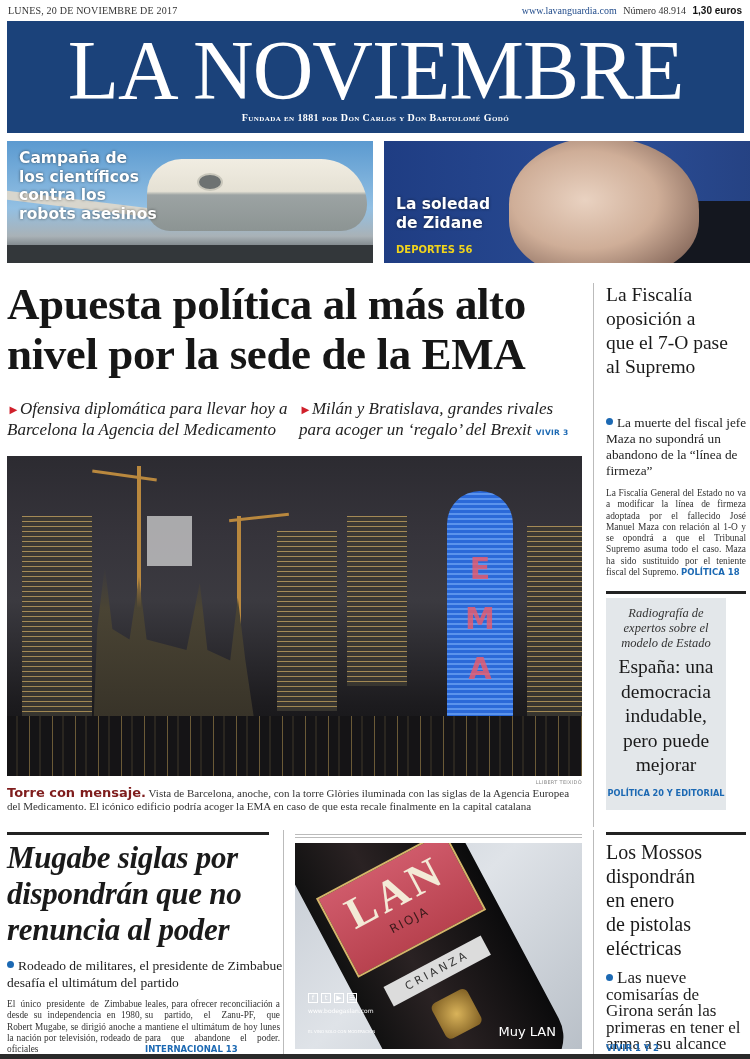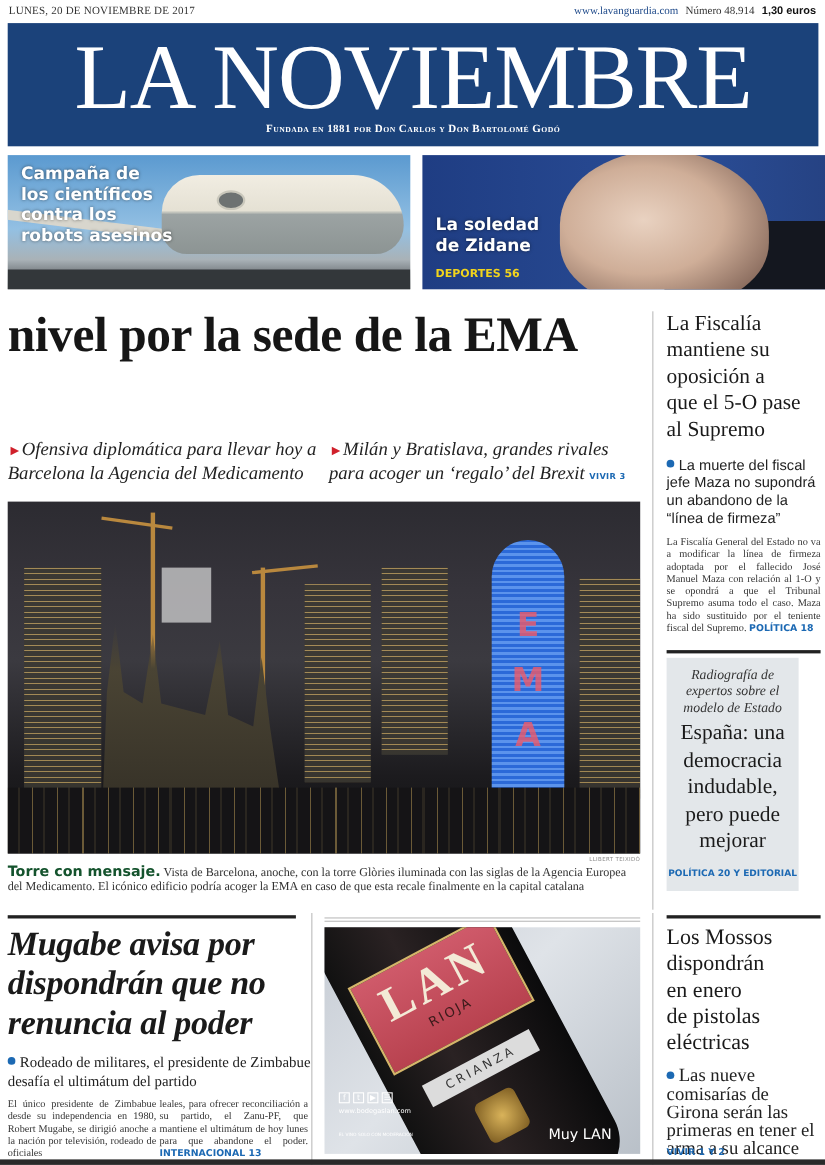--- a/index.html
+++ b/index.html
@@ -57,29 +57,29 @@
     font-size: 30px; text-align: center; opacity: 0.8; }
   .sagrada { position: absolute; left: 75px; top: 110px; width: 190px; height: 210px;
     background: linear-gradient(180deg, rgba(90,85,60,0) 0%, #4a4434 20%, #2e2a22 100%);
     clip-path: polygon(5% 100%, 8% 30%, 12% 0%, 16% 30%, 25% 35%, 30% 5%, 34% 35%, 55% 40%, 62% 8%, 66% 40%, 78% 45%, 82% 15%, 86% 45%, 95% 100%); }
   .crane { position: absolute; background: #b9883e; }
   .city-low { position: absolute; left: 0; bottom: 0; width: 100%; height: 60px;
     background: repeating-linear-gradient(90deg, #151416 0 9px, #2a2620 9px 11px, #151416 11px 22px, #6b5a37 22px 23px); }
   .credit { right: 168px; top: 779px; font-family: "DejaVu Sans", sans-serif; font-size: 5px; color: #888; letter-spacing: 0.3px; }
 
   .caption { left: 7px; top: 786px; width: 578px; font-family: "Liberation Serif", serif; font-size: 11px; line-height: 13px; color: #333; }
-  .caption .lead { font-family: "DejaVu Sans", sans-serif; font-weight: bold; font-size: 13px; color: #14532d; }
+  .caption .lead { font-family: "DejaVu Sans", sans-serif; font-weight: bold; font-size: 13px; color: #7f1d1d; }
 
   
   .vrule { left: 593px; top: 283px; width: 1px; height: 544px; background: #bbb; }
   .hrule-dark { height: 3px; background: #222; }
 
   
   .r1-head { left: 606px; top: 283px; width: 142px; font-family: "Liberation Serif", serif; font-size: 19.5px; line-height: 24px; color: #1a1a1a; }
-  .r1-sum { left: 606px; top: 415px; width: 142px; font-family: Liberation Sans, sans-serif; font-size: 13.3px; line-height: 16px; color: #222; }
+  .r1-sum { left: 606px; top: 415px; width: 142px; font-family: Liberation Serif, serif; font-size: 13.3px; line-height: 16px; color: #222; }
   .bullet { display: inline-block; width: 7px; height: 7px; border-radius: 50%; background: #1c69b3; margin-right: 4px; vertical-align: 2px; }
   .r1-body { left: 606px; top: 488px; width: 140px; font-family: "Liberation Serif", serif; font-size: 9.4px; line-height: 11.3px; color: #333; text-align: justify; }
   .sref { font-family: "DejaVu Sans", sans-serif; font-weight: bold; font-size: 8.5px; color: #1c69b3; }
 
   
   .greybox { left: 606px; top: 598px; width: 120px; height: 212px; background: #e3e7ea; text-align: center; }
   .greybox .kicker { position: absolute; left: 0; right: 0; top: 8px; font-family: "Liberation Serif", serif; font-style: italic; font-size: 12.5px; line-height: 15px; color: #333; }
   .greybox .head { position: absolute; left: 0; right: 0; top: 57px; font-family: "Liberation Serif", serif; font-size: 19.5px; line-height: 24.5px; color: #1a1a1a; }
   .greybox .ref2 { position: absolute; left: 0; right: 0; top: 190px; font-family: "DejaVu Sans", sans-serif; font-weight: bold; font-size: 8.2px; color: #1c69b3; }
 
@@ -149,20 +149,21 @@
     <div class="face"></div>
   </div>
   <div class="head" style="top:54px;">
     <div>La soledad</div>
     <div>de Zidane</div>
   </div>
   <div class="sec" style="top:103px;">DEPORTES 56</div>
 </div>
 
 <div class="abs mainhead">
+  <div>Apuesta política al más alto</div>
   <div>nivel por la sede de la EMA</div>
 </div>
 
 <div class="abs deck deck1">
   <span class="tri">►</span><span>Ofensiva diplomática para llevar hoy a Barcelona la Agencia del Medicamento</span>
 </div>
 <div class="abs deck deck2">
   <span class="tri">►</span><span>Milán y Bratislava, grandes rivales para acoger un ‘regalo’ del Brexit</span>
   <span class="ref">VIVIR 3</span>
 </div>
@@ -189,23 +190,22 @@
 
 <div class="abs caption">
   <span class="lead">Torre con mensaje.</span>
   <span>Vista de Barcelona, anoche, con la torre Glòries iluminada con las siglas de la Agencia Europea del Medicamento. El icónico edificio podría acoger la EMA en caso de que esta recale finalmente en la capital catalana</span>
 </div>
 
 <div class="abs vrule"></div>
 
 <div class="abs r1-head">
   <div>La Fiscalía</div>
-  <div>mantiene su</div>
   <div>oposición a</div>
-  <div>que el 5-O pase</div>
+  <div>que el 7-O pase</div>
   <div>al Supremo</div>
 </div>
 <div class="abs r1-sum">
   <span class="bullet"></span><span>La muerte del fiscal jefe Maza no supondrá un abandono de la “línea de firmeza”</span>
 </div>
 <div class="abs r1-body">
   <span>La Fiscalía General del Estado no va a modificar la línea de firmeza adoptada por el fallecido José Manuel Maza con relación al 1-O y se opondrá a que el Tribunal Supremo asuma todo el caso. Maza ha sido sustituido por el teniente fiscal del Supremo.</span>
   <span class="sref">POLÍTICA 18</span>
 </div>
 
@@ -227,21 +227,21 @@
 </div>
 
 <div class="abs hrule-dark" style="left:7px;top:832px;width:262px;"></div>
 <div class="abs thin-rule" style="left:283px;top:830px;width:1px;height:229px;"></div>
 <div class="abs thin-rule" style="left:295px;top:834px;width:287px;height:1px;"></div>
 <div class="abs thin-rule" style="left:295px;top:837px;width:287px;height:1px;"></div>
 <div class="abs thin-rule" style="left:593px;top:830px;width:1px;height:229px;"></div>
 <div class="abs hrule-dark" style="left:606px;top:832px;width:140px;"></div>
 
 <div class="abs mug-head">
-  <div>Mugabe avisa por</div>
+  <div>Mugabe siglas por</div>
   <div>dispondrán que no</div>
   <div>renuncia al poder</div>
 </div>
 <div class="abs mug-sum">
   <span class="bullet"></span><span>Rodeado de militares, el presidente de Zimbabue desafía el ultimátum del partido</span>
 </div>
 <div class="abs mug-body" style="left:7px;">El único presidente de Zimbabue desde su independencia en 1980, Robert Mugabe, se dirigió anoche a la nación por televisión, rodeado de oficiales</div>
 <div class="abs mug-body" style="left:145px;">
   <span>leales, para ofrecer reconciliación a su partido, el Zanu-PF, que mantiene el ultimátum de hoy lunes para que abandone el poder.</span>
   <span class="sref">INTERNACIONAL 13</span>

